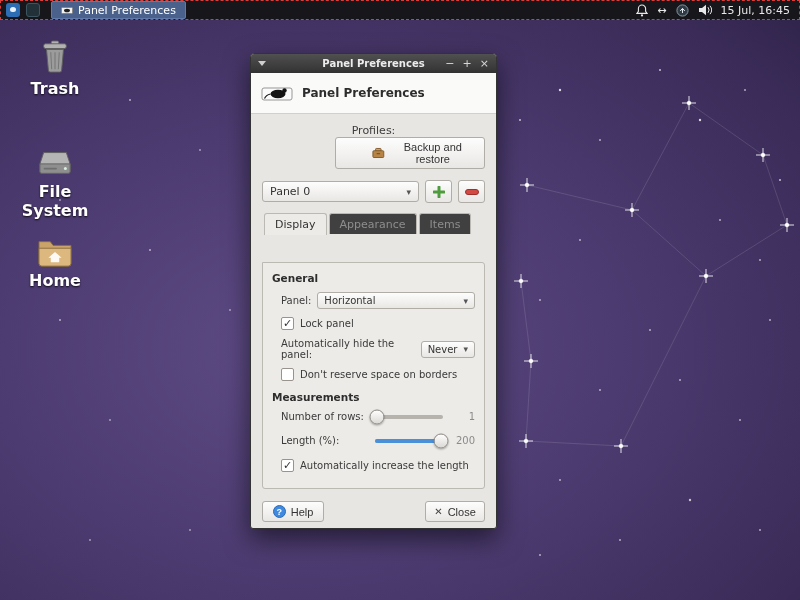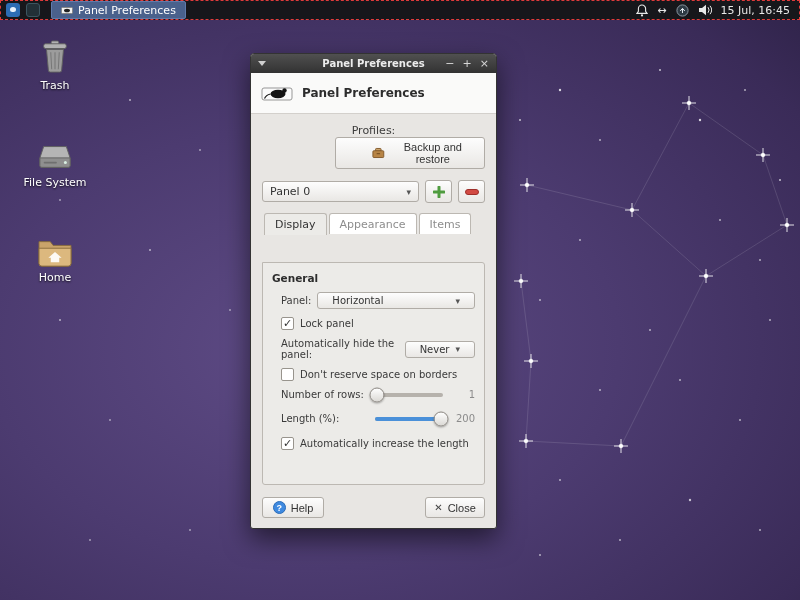--- a/index.html
+++ b/index.html
@@ -27,25 +27,25 @@
     display:flex; align-items:center; gap:5px; height:18px; margin-left:5px;
     padding:0 9px; background:#4a618c; border:1px solid #5f7aab; border-radius:2px;
     color:#fff; cursor:default;
   }
   .tb-right { margin-left:auto; display:flex; align-items:center; gap:9px; padding-right:9px; }
   .tb-ico { display:inline-flex; align-items:center; }
   .net-arrows { font-size:11px; color:#e8e8e8; }
   .clock { color:#e8e8e8; white-space:nowrap; }
 
   
-  .dicon { position:absolute; width:64px; text-align:center; color:#fff; font-size:11px;
-           text-shadow:0 1px 2px rgba(0,0,0,.85); z-index:2; cursor:default; }
+  .dicon { position:absolute; width:64px; text-align:center; color:#fff; font-size:16px;
+           text-shadow:0 1px 2px rgba(0,0,0,.85); z-index:2; cursor:default;font-weight:bold; }
   .dicon .img { height:40px; display:flex; align-items:flex-end; justify-content:center; margin-bottom:3px; }
   .dicon-trash { left:23px; top:36px; }
-  .dicon-fs { left:16px; top:133px; width:78px; }
+  .dicon-fs { left:16px; top:139px; width:78px; }
   .dicon-home { left:23px; top:228px; }
 
   
   .dialog {
     position:absolute; left:250px; top:53px; width:247px; height:476px; z-index:10;
     background:#e8e6e3; border:1px solid #333; border-radius:4px 4px 3px 3px;
     box-shadow:0 10px 26px rgba(0,0,0,.55);
     display:flex; flex-direction:column; font-size:11px; color:#3c3c3c;
   }
   .titlebar { height:19px; flex:0 0 19px; background:linear-gradient(#505050,#323232);
@@ -70,32 +70,32 @@
   .row-profiles .gtk-btn { margin-left:auto; width:150px;padding-left:36px; }
 
   .row-panel { display:flex; align-items:center; gap:6px; margin-bottom:10px; }
   .combo { background:linear-gradient(#fdfdfd,#e9e7e4); border:1px solid #b0aca6; border-radius:3px;
     padding:3px 7px; display:flex; align-items:center; justify-content:space-between; gap:6px; color:#333; cursor:default; }
   .combo .arr { color:#555; font-size:9px; }
   .combo.grow { flex:1; }
   .sq-btn { width:27px; height:23px; padding:0; }
 
   .tabs { display:flex; padding-left:2px; position:relative; z-index:2; }
-  .tab { padding:4px 10px 3px; font-size:11px; background:#ffffff; color:#8d8d8d;
+  .tab { padding:4px 10px 3px; font-size:11px; background:#404040; color:#8d8d8d;
     border:1px solid #bcb8b2; border-bottom:none; border-radius:3px 3px 0 0; margin-right:2px; cursor:default; }
   .tab.active { background:#ecebe8; color:#333; padding-bottom:4px; margin-bottom:-1px; }
 
   .tab-frame { flex:1; border:1px solid #bcb8b2; background:#ecebe8; border-radius:0 3px 3px 3px;
     padding:9px 9px 8px; font-size:10px; color:#3a3a3a;margin-top:28px; }
   .sec-head { font-weight:bold; font-size:10.5px; color:#2d2d2d; margin-bottom:8px; }
   .sec-head.mt { margin-top:10px; }
   .indent { margin-left:9px; }
   .form-row { display:flex; align-items:center; gap:6px; margin-bottom:8px; }
   .form-row.space { justify-content:space-between; gap:4px; }
-  .combo.sm { padding:2px 14px; font-size:10px; }
+  .combo.sm { padding:2px 6px; font-size:10px; }
   .check-row { display:flex; align-items:center; gap:6px; margin-bottom:8px; cursor:default; }
   .checkbox { width:13px; height:13px; flex:0 0 13px; background:#fff; border:1px solid #98948d;
     border-radius:2px; display:flex; align-items:center; justify-content:center;
     font-size:11px; line-height:1; color:#333; font-weight:bold; }
   .slider-row { display:flex; align-items:center; margin-bottom:13px; }
   .slider-label { width:92px; flex:0 0 92px; }
   .slider { flex:1; height:4px; background:#b6b2ac; border-radius:2px; position:relative; margin:0 8px 0 2px; }
   .slider .fill { position:absolute; left:0; top:0; bottom:0; background:#4a90d9; border-radius:2px; }
   .slider .handle { position:absolute; top:50%; transform:translate(-50%,-50%); width:15px; height:15px;
     background:linear-gradient(#fefefe,#dbd9d5); border:1px solid #8d8984; border-radius:50%;
@@ -329,20 +329,21 @@
             <span class="arr">▾</span>
           </div>
         </div>
 
         <div class="check-row">
           <span class="checkbox"></span>
           <span>Don't reserve space on borders</span>
         </div>
       </div>
 
+      <div class="sec-head mt">Measurements</div>
       <div class="indent">
 
         <div class="slider-row">
           <span class="slider-label">Number of rows:</span>
           <div class="slider">
             <div class="fill" style="width:2%"></div>
             <div class="handle" style="left:3%"></div>
           </div>
           <span class="slider-val">1</span>
         </div>

